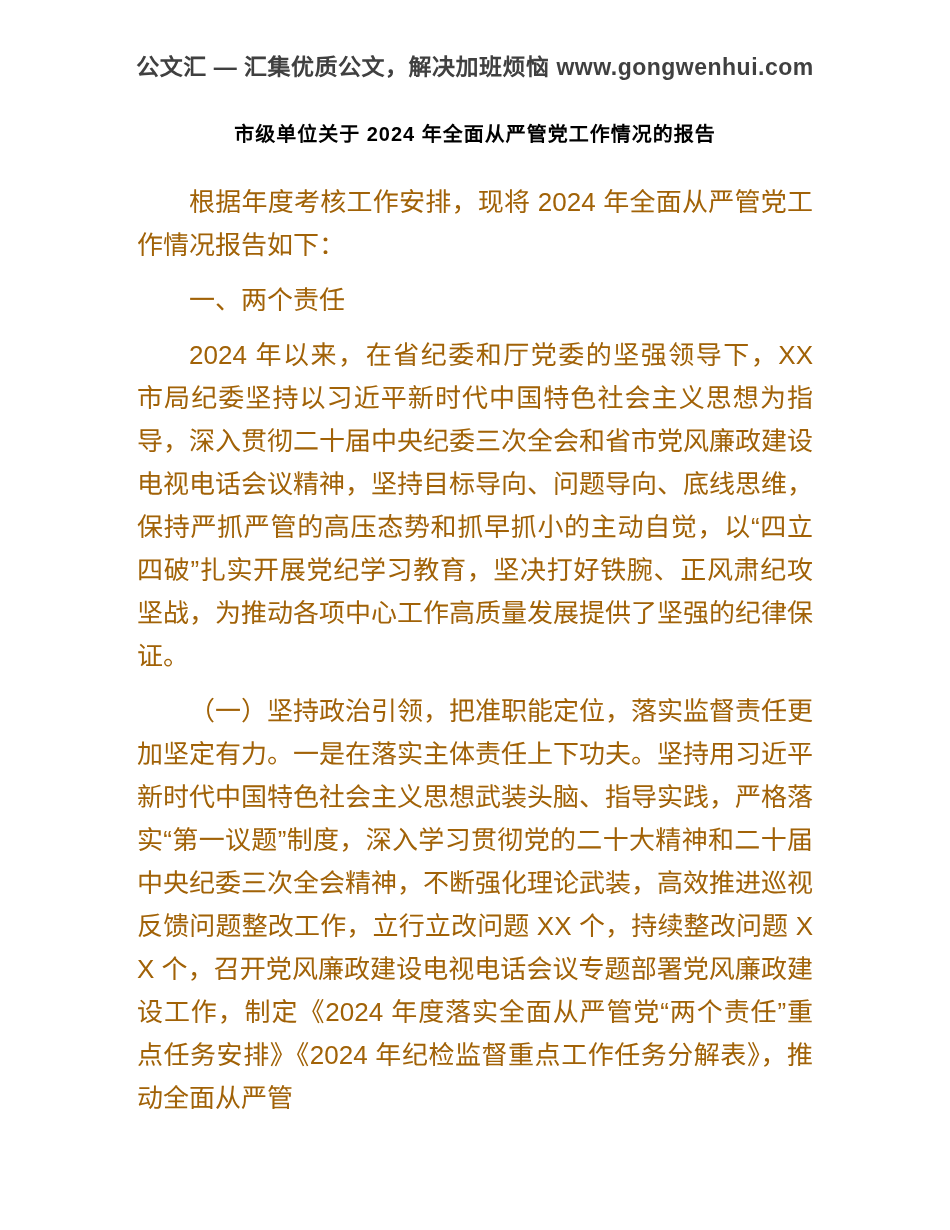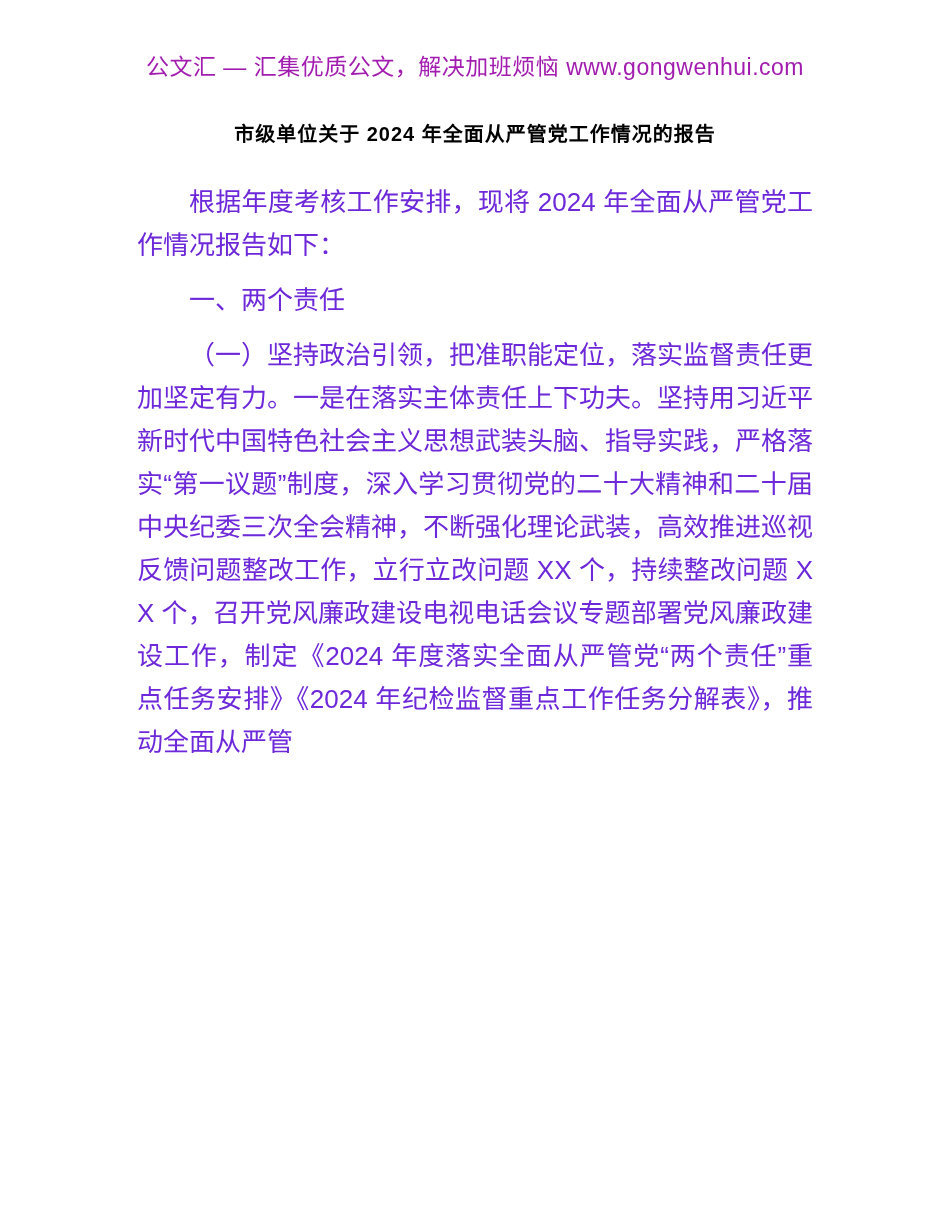--- a/index.html
+++ b/index.html
@@ -52,23 +52,24 @@
   }
   .doc-content p.heading {
     font-weight: 400;
   }
 </style>
 </head>
 <body>
 
 <div class="page" style="background: rgb(255, 255, 255);">
 
-  <div class="watermark-header" style="color: #a21caf;">公文汇 — 汇集优质公文，解决加班烦恼 www.gongwenhui.com</div>
+  <div class="watermark-header" style="color: #404040; font-weight: bold;">公文汇 — 汇集优质公文，解决加班烦恼 www.gongwenhui.com</div>
 
   <h1 class="doc-title">市级单位关于 2024 年全面从严管党工作情况的报告</h1>
 
-  <div class="doc-content" id="doc-content" style="color: #6d28d9;">
+  <div class="doc-content" id="doc-content" style="color: #a16207;">
       <p class="para body">根据年度考核工作安排，现将 2024 年全面从严管党工作情况报告如下：</p>
       <p class="para heading">一、两个责任</p>
+      <p class="para body">2024 年以来，在省纪委和厅党委的坚强领导下，XX 市局纪委坚持以习近平新时代中国特色社会主义思想为指导，深入贯彻二十届中央纪委三次全会和省市党风廉政建设电视电话会议精神，坚持目标导向、问题导向、底线思维，保持严抓严管的高压态势和抓早抓小的主动自觉，以“四立四破”扎实开展党纪学习教育，坚决打好铁腕、正风肃纪攻坚战，为推动各项中心工作高质量发展提供了坚强的纪律保证。</p>
       <p class="para body">（一）坚持政治引领，把准职能定位，落实监督责任更加坚定有力。一是在落实主体责任上下功夫。坚持用习近平新时代中国特色社会主义思想武装头脑、指导实践，严格落实“第一议题”制度，深入学习贯彻党的二十大精神和二十届中央纪委三次全会精神，不断强化理论武装，高效推进巡视反馈问题整改工作，立行立改问题 XX 个，持续整改问题 XX 个，召开党风廉政建设电视电话会议专题部署党风廉政建设工作，制定《2024 年度落实全面从严管党“两个责任”重点任务安排》《2024 年纪检监督重点工作任务分解表》，推动全面从严管</p>
     </div>
 
 </div>
 
 </body></html>

